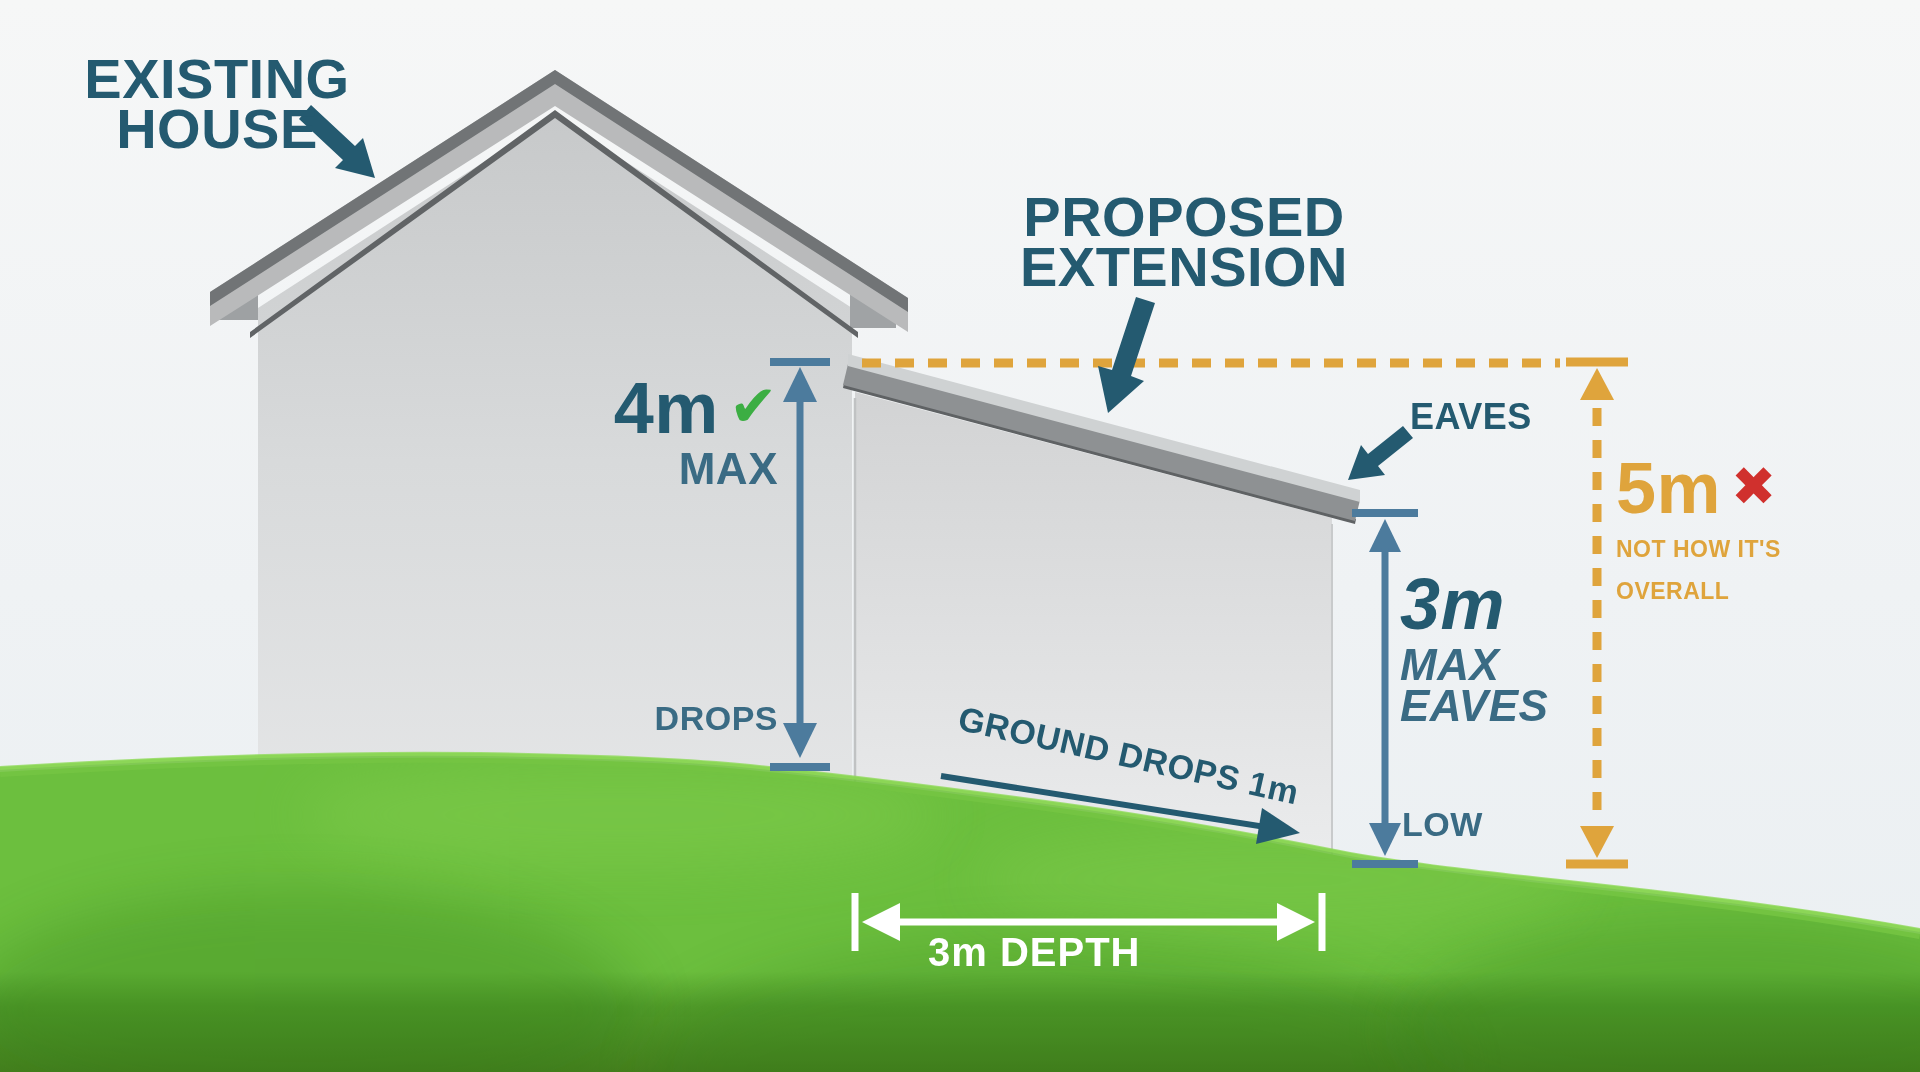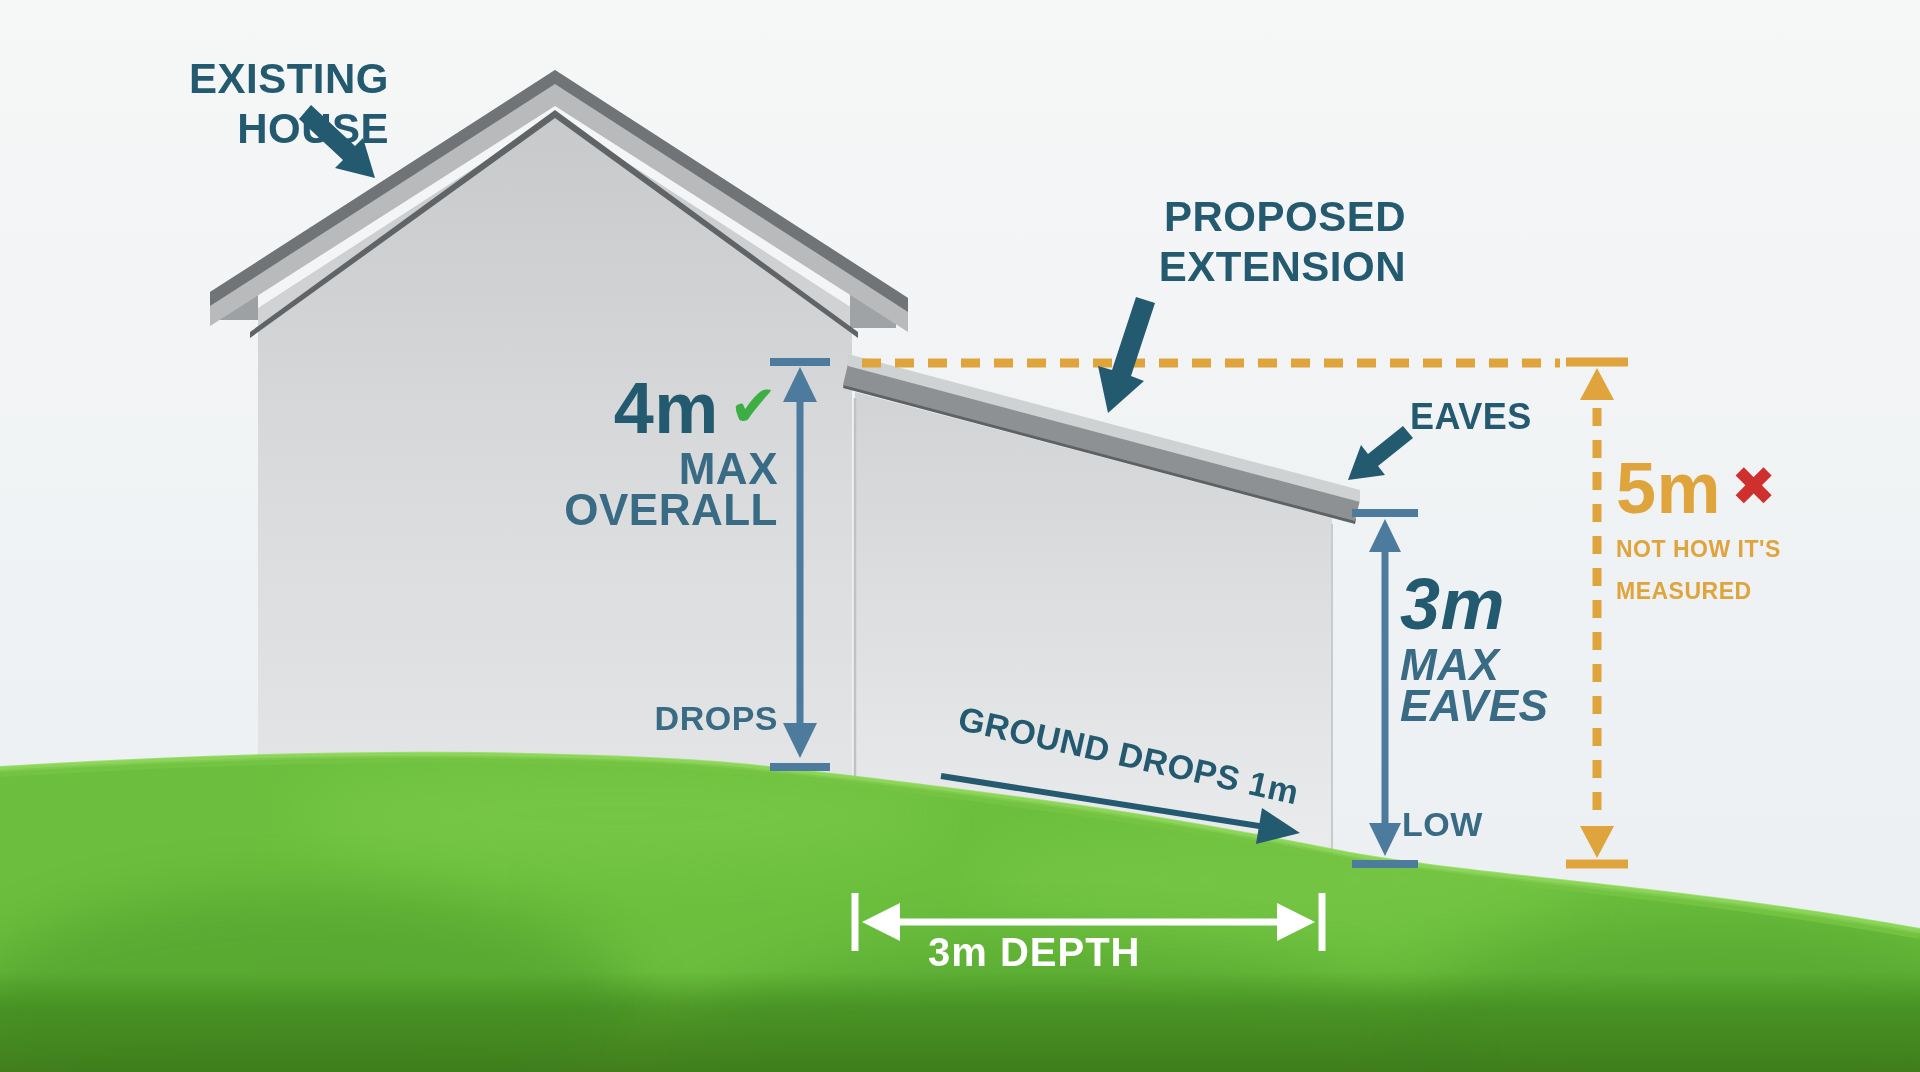--- a/index.html
+++ b/index.html
@@ -6,21 +6,21 @@
     --teal_dark:#245a70; --teal_mid:#3a6b84; --blue_measure:#4c7b9d;
     --gold:#dfa43c; --red:#d0302d; --green:#3cae43; --white:#ffffff;
   }
   html,body{margin:0;padding:0;background:#e8edf0;}
   .stage{
     position:relative; width:1920px; height:1072px; overflow:hidden;
     font-family:"Liberation Sans","DejaVu Sans",sans-serif; font-weight:bold;
   }
   .stage svg{position:absolute;left:0;top:0;}
   .lbl{position:absolute; white-space:nowrap;}
-  .headline{font-size:42px; line-height:50px; color:var(--teal_dark); letter-spacing:.5px; text-align:right;}
+  .headline{font-size:56px; line-height:50px; color:var(--teal_dark); letter-spacing:.5px; text-align:center;}
   .bigrow{font-size:72px; line-height:76px; color:var(--teal_dark); letter-spacing:.5px;}
   .mark-check{font-size:58px; color:var(--green); margin-left:10px; vertical-align:7px;}
   .mark-cross{font-size:54px; color:var(--red); margin-left:10px; vertical-align:8px;}
   .sub{font-size:44px; line-height:41px; color:var(--teal_mid); letter-spacing:.5px; margin-top:2px;}
   .small-teal{font-size:34px; line-height:40px; color:var(--teal_mid); letter-spacing:.5px;}
   .gold-big{color:var(--gold);}
   .gold-sub{font-size:23px; line-height:42px; color:var(--gold); letter-spacing:.5px; margin-top:2px;}
   .right{text-align:right;} .left{text-align:left;} .center{text-align:center;}
   .rot{transform:rotate(12.5deg); transform-origin:center center;}
   .white-lbl{font-size:40px; color:var(--white); letter-spacing:1px; text-align:left;}
@@ -157,21 +157,20 @@
     <div>PROPOSED</div>
     <div>EXTENSION</div>
   </div>
 
   <div class="lbl right" style="left:430px;top:368px;width:348px;">
     <div class="bigrow">
       <span>4m</span><span class="mark-check">✔</span>
     </div>
     <div class="sub">
       <div>MAX</div>
-      <div>OVERALL</div>
     </div>
   </div>
 
   <div class="lbl small-teal right" style="left:430px;top:698px;width:348px;">DROPS</div>
 
   <div class="lbl eaves-lbl" style="left:1410px;top:396px;">EAVES</div>
 
   <div class="lbl left" style="left:1400px;top:566px;font-style:italic;">
     <div class="bigrow">3m</div>
     <div class="sub">
@@ -181,21 +180,21 @@
   </div>
 
   <div class="lbl small-teal" style="left:1402px;top:804px;">LOW</div>
 
   <div class="lbl left" style="left:1616px;top:448px;">
     <div class="bigrow gold-big">
       <span>5m</span><span class="mark-cross">✖</span>
     </div>
     <div class="gold-sub">
       <div>NOT HOW IT'S</div>
-      <div>MEASURED</div>
+      <div>OVERALL</div>
     </div>
   </div>
 
   <div class="lbl small-teal center rot" style="left:955px;top:734px;width:336px;color:var(--teal_dark);">GROUND DROPS 1m</div>
 
   <div class="lbl white-lbl" style="left:928px;top:930px;width:320px;">3m DEPTH</div>
 
 </div>
 
 </body></html>

